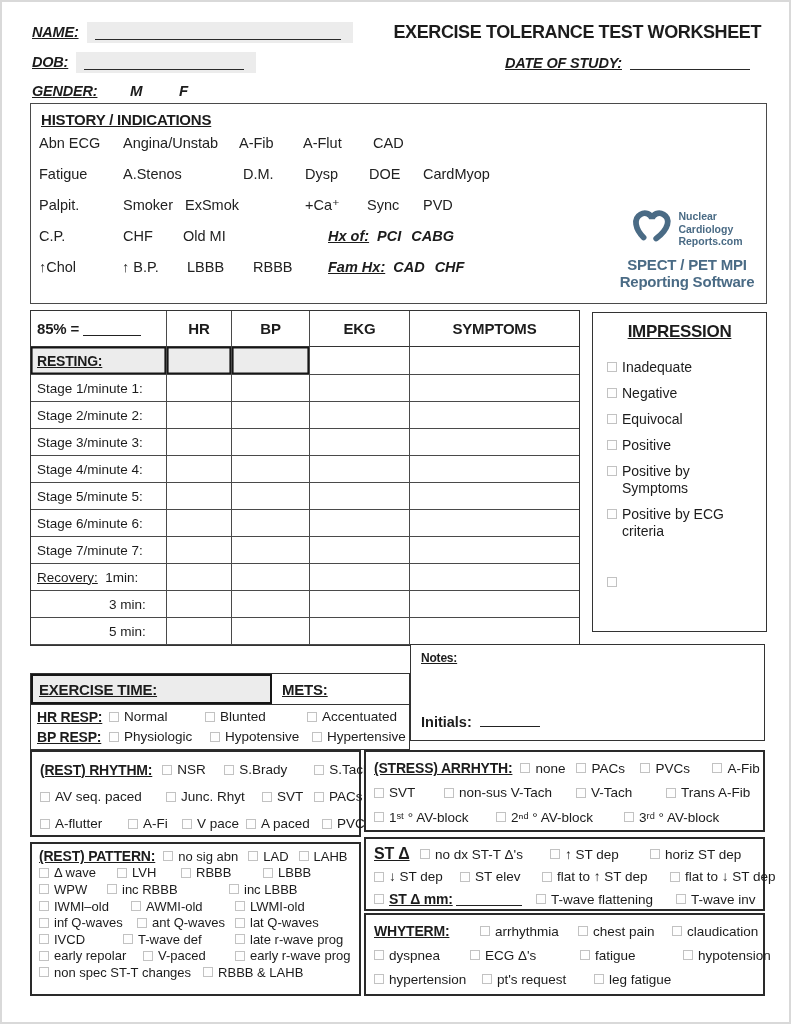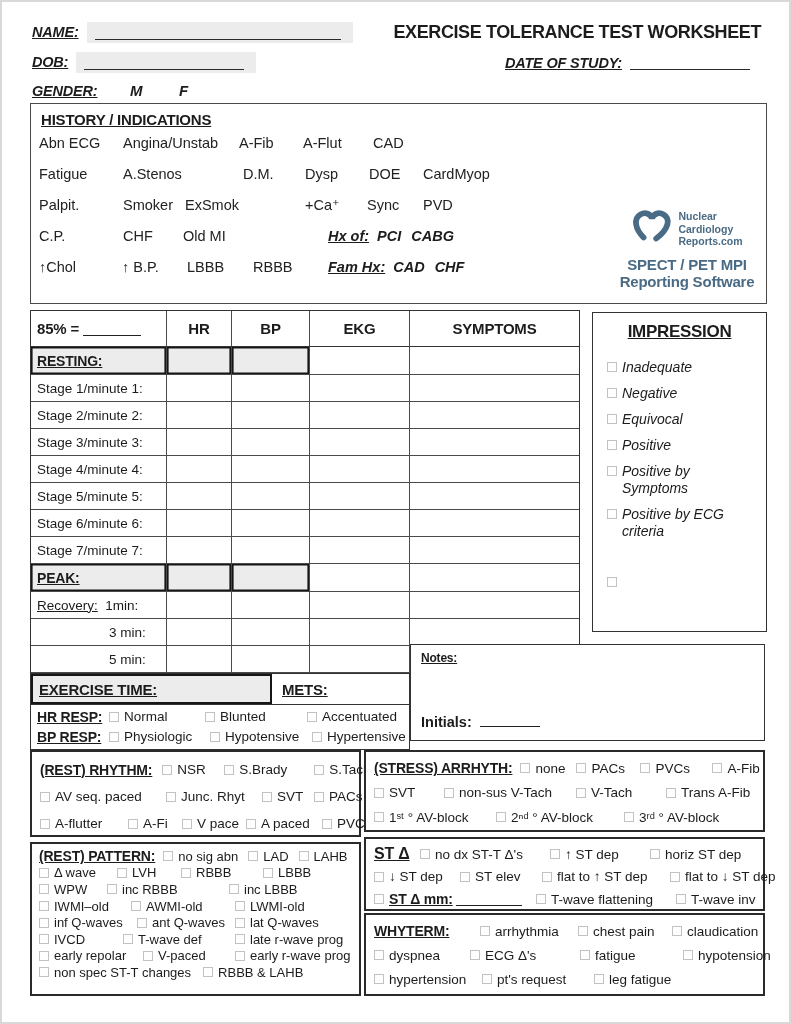--- a/index.html
+++ b/index.html
@@ -55,21 +55,21 @@
   .ulbl{text-decoration:underline;}
   .indent{padding-left:78px;}
   .blank{display:inline-block;border-bottom:1.6px solid #222;height:13px;}
   
   .impbox{left:590px;top:310px;width:173px;height:318px;border:1.6px solid #333;}
   .imptitle{text-align:center;font-size:17px;font-weight:800;text-decoration:underline;letter-spacing:-0.3px;margin-top:9px;}
   .implist{position:absolute;left:14px;top:46px;display:flex;flex-direction:column;gap:9px;}
   .imp-item{display:flex;align-items:flex-start;font-size:14px;line-height:17px;}
   .imp-item .cb{margin-top:3px;}
   .implist .imp-item:nth-of-type(7){margin-top:25px;}
-  .implbl{width:120px;font-style:italic;}
+  .implbl{width:120px;}
   
   .cb{width:10px;height:10px;border:1.3px solid #c2c2c2;background:#fefefe;display:inline-block;flex:none;margin-right:5px;box-sizing:border-box;}
   .ci{display:inline-flex;align-items:center;white-space:nowrap;}
   .items{display:inline-flex;align-items:center;}
   
   .exrow{left:28px;top:671px;width:380px;height:32px;border:1.6px solid #333;box-sizing:border-box;display:flex;background:#fff;}
   .excell{width:241px;background:#ececec;box-shadow:inset 0 0 0 2px #161616;display:flex;align-items:center;padding-left:8px;box-sizing:border-box;}
   .excell .bt,.metscell .bt{font-size:15px;}
   .metscell{flex:1;display:flex;align-items:center;padding-left:10px;}
   .respbox{left:28px;top:702.5px;width:380px;height:45px;border:1.6px solid #333;border-top:none;box-sizing:border-box;padding:2px 6px;background:#fff;}
@@ -274,27 +274,20 @@
         </div>
 
         <div class="trow rstage">
           <div class="tc c0">Stage 7/minute 7:</div>
           <div class="tc c1"></div>
           <div class="tc c2"></div>
           <div class="tc c3"></div>
           <div class="tc c4"></div>
         </div>
       </div>
-    <div class="trow rshade">
-      <div class="tc c0 rowlbl-strong">PEAK:</div>
-      <div class="tc c1"></div>
-      <div class="tc c2"></div>
-      <div class="tc c3"></div>
-      <div class="tc c4"></div>
-    </div>
     <div class="trow rstage">
       <div class="tc c0"><span class="ulbl">Recovery:</span>&nbsp;&nbsp;<span>1min:</span></div>
       <div class="tc c1"></div>
       <div class="tc c2"></div>
       <div class="tc c3"></div>
       <div class="tc c4"></div>
     </div>
     <div class="trow rstage">
       <div class="tc c0 indent">3 min:</div>
       <div class="tc c1"></div>

